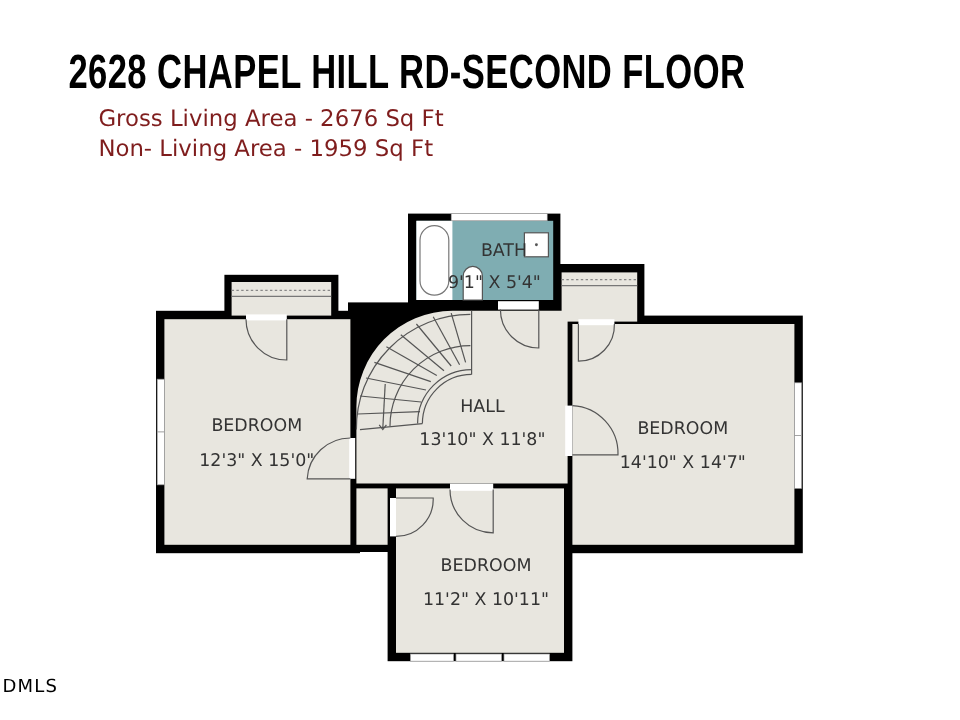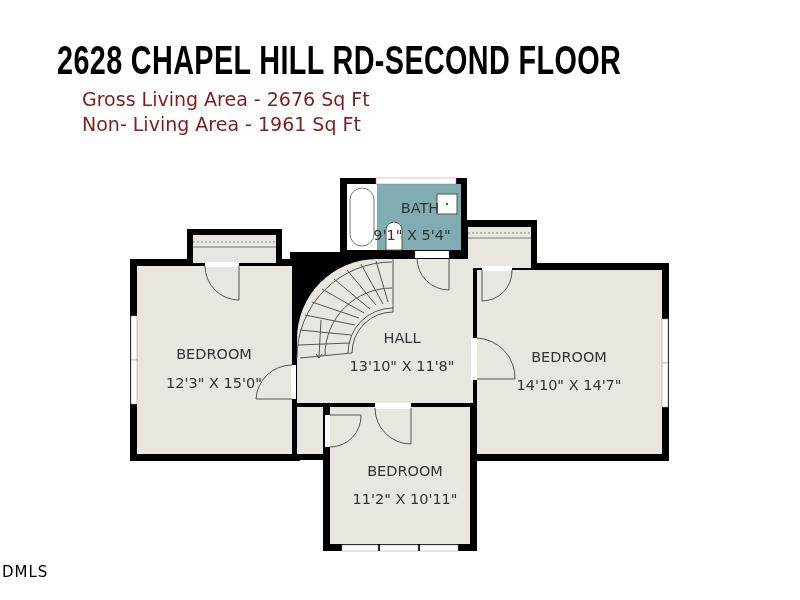--- a/index.html
+++ b/index.html
@@ -15,21 +15,21 @@
   .sub2 { top:113px; }
   .watermark { position:absolute; left:2px; top:563px; font-family:"DejaVu Sans", sans-serif; font-size:15px; color:#000000; letter-spacing:1px; }
   svg.plan { position:absolute; left:0; top:0; }
   .rlabel { font-family:"DejaVu Sans", sans-serif; font-size:14.5px; fill:#333; text-anchor:middle; }
 </style>
 </head>
 <body>
 
 <div class="title">2628 CHAPEL HILL RD-SECOND FLOOR</div>
 <div class="sub sub1">Gross Living Area - 2676 Sq Ft</div>
-<div class="sub sub2">Non- Living Area - 1961 Sq Ft</div>
+<div class="sub sub2">Non- Living Area - 1959 Sq Ft</div>
 
 <svg class="plan" width="800" height="600" viewBox="0 0 800 600">
 
   <g fill="#000">
 
     <rect x="130" y="259" width="170" height="202"></rect>
     <rect x="187" y="229" width="95" height="32"></rect>
 
     <rect x="290" y="252" width="190" height="158"></rect>
 

